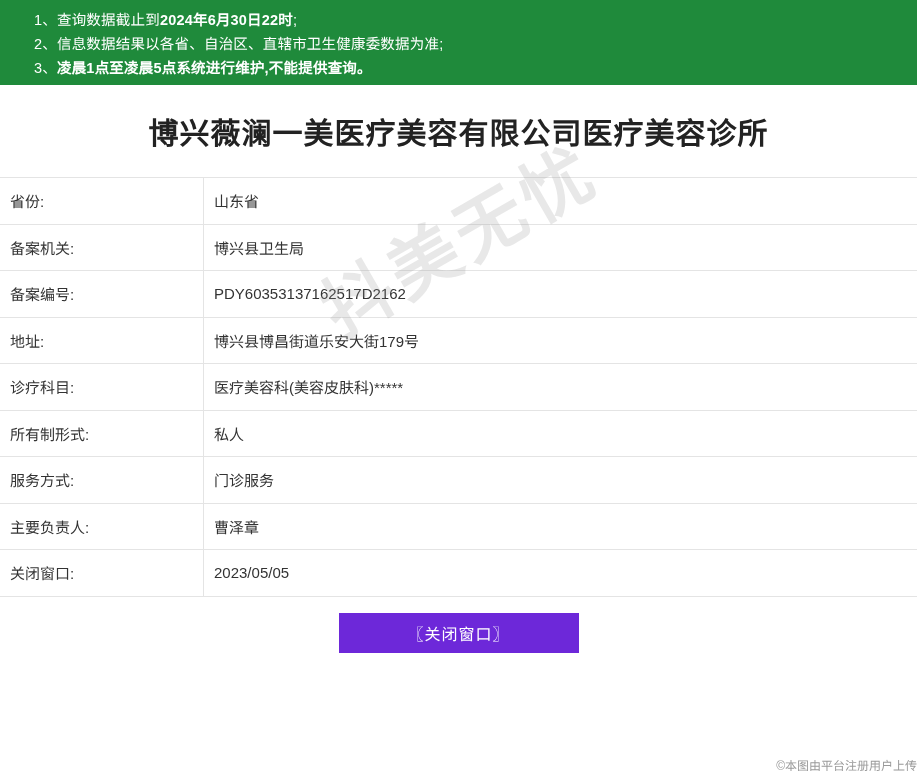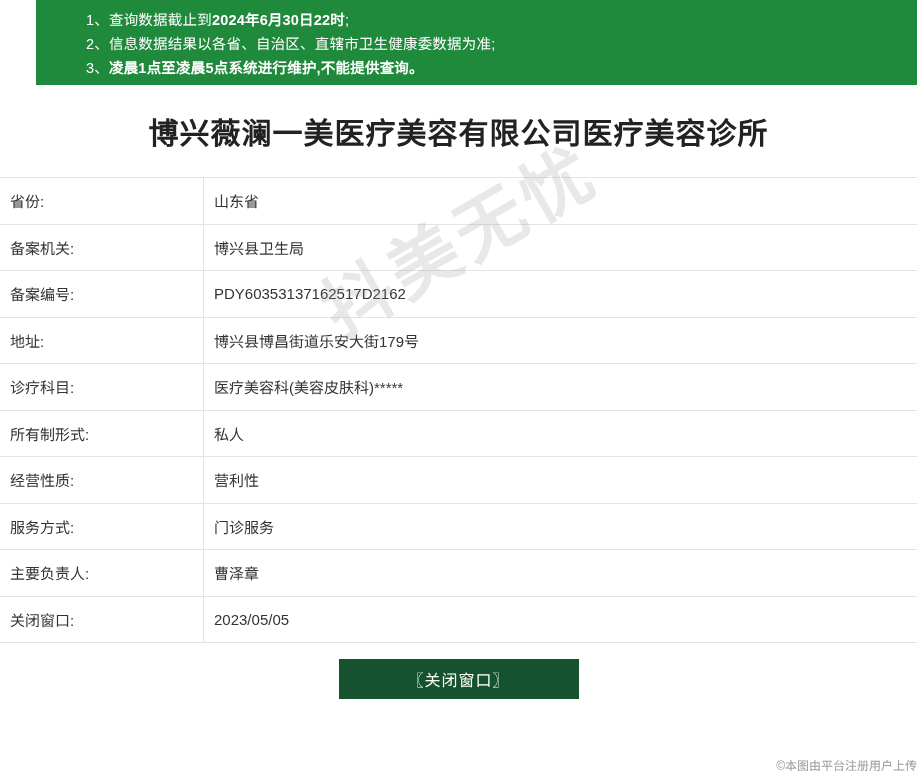--- a/index.html
+++ b/index.html
@@ -13,24 +13,23 @@
     font-family: "Liberation Sans", "DejaVu Sans", sans-serif;
     color: #333333;
     overflow: hidden;
     position: relative;
   }
 
   
   .notice {
     background: #1f8a3b;
     color: #ffffff;
-    padding: 8px 0 10px 16px;
+    padding: 8px 0 10px 0;
     box-sizing: border-box;
     height: 85px;
-    margin-left: 36px;
   }
   .notice-list {
     list-style: none;
     margin: 0;
     padding: 0 0 0 34px;
   }
   .notice-list li {
     font-size: 14.5px;
     line-height: 24px;
     letter-spacing: 0.2px;
@@ -92,21 +91,21 @@
 
   
   .footer {
     height: 72px;
     display: flex;
     align-items: center;
     justify-content: center;
     background: #ffffff;
   }
   .close-btn {
-    background: #14532d;
+    background: #6d28d9;
     color: #ffffff;
     border: none;
     width: 240px;
     height: 40px;
     font-size: 16px;
     font-family: "Liberation Sans", "DejaVu Sans", sans-serif;
     cursor: pointer;
     letter-spacing: 1px;
   }
 
@@ -177,24 +176,20 @@
     </tr>
     <tr>
       <td class="cell-label">诊疗科目:</td>
       <td class="cell-value">医疗美容科(美容皮肤科)*****</td>
     </tr>
     <tr>
       <td class="cell-label">所有制形式:</td>
       <td class="cell-value">私人</td>
     </tr>
     <tr>
-      <td class="cell-label">经营性质:</td>
-      <td class="cell-value">营利性</td>
-    </tr>
-    <tr>
       <td class="cell-label">服务方式:</td>
       <td class="cell-value">门诊服务</td>
     </tr>
     <tr>
       <td class="cell-label">主要负责人:</td>
       <td class="cell-value">曹泽章</td>
     </tr>
     <tr>
       <td class="cell-label">关闭窗口:</td>
       <td class="cell-value">2023/05/05</td>

